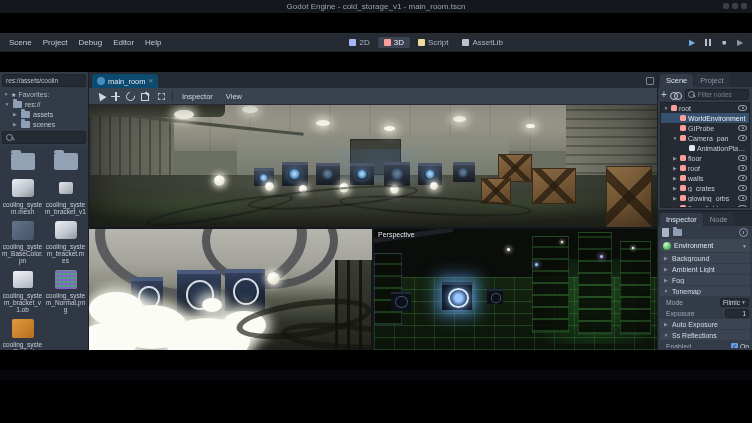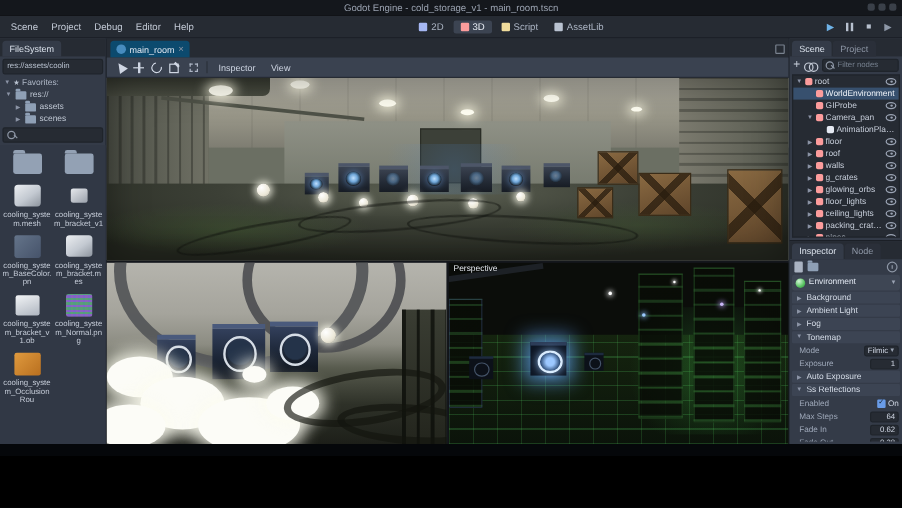--- a/index.html
+++ b/index.html
@@ -1,21 +1,21 @@
 <!DOCTYPE html>
 <html><head>
 <meta charset="utf-8">
 <style>
   * { margin:0; padding:0; box-sizing:border-box; }
   html,body { width:752px; height:423px; overflow:hidden; background:#000; }
   body { font-family:"Liberation Sans", sans-serif; color:#cfd6e3; -webkit-font-smoothing:antialiased; }
   i { display:block; }
   .abs { position:absolute; }
 
-  .app { width:752px; height:380px; display:flex; flex-direction:column; }
+  .app { width:752px; height:380px; display:flex; flex-direction:column;gap:20px; }
 
   
   .titlebar { height:13px; background:#14171c; display:flex; align-items:center; justify-content:center; position:relative; }
   .titlebar .title { font-size:8px; color:#9aa2b0; }
   .winctrl { position:absolute; right:5px; top:3px; display:flex; gap:3px; }
   .winbtn { width:6px; height:6px; border-radius:2px; background:#3a4049; }
 
   
   .menubar { height:19px; background:#262b33; border-bottom:1px solid #1b1f26; display:flex; align-items:center; padding:0 4px; }
   .menus { display:flex; gap:1px; }
@@ -248,23 +248,20 @@
           <span class="pausebars"></span>
         </span>
       <span class="pb stopg">■</span>
       <span class="pb play dim">▶</span>
     </div>
   </div>
 
   <div class="main">
 
     <aside class="dock-left">
-      <div class="dock-tab-row">
-        <span class="dock-tab">FileSystem</span>
-      </div>
       <div class="fs-path">
         <span>res://assets/coolin</span>
       </div>
       <div class="fs-fav">
         <span class="tri">▼</span>
         <span class="fav-star">★</span>
         <span>Favorites:</span>
       </div>
       <div id="fs-tree">
           <div class="fs-tree-row" style="padding-left: 4px;">

